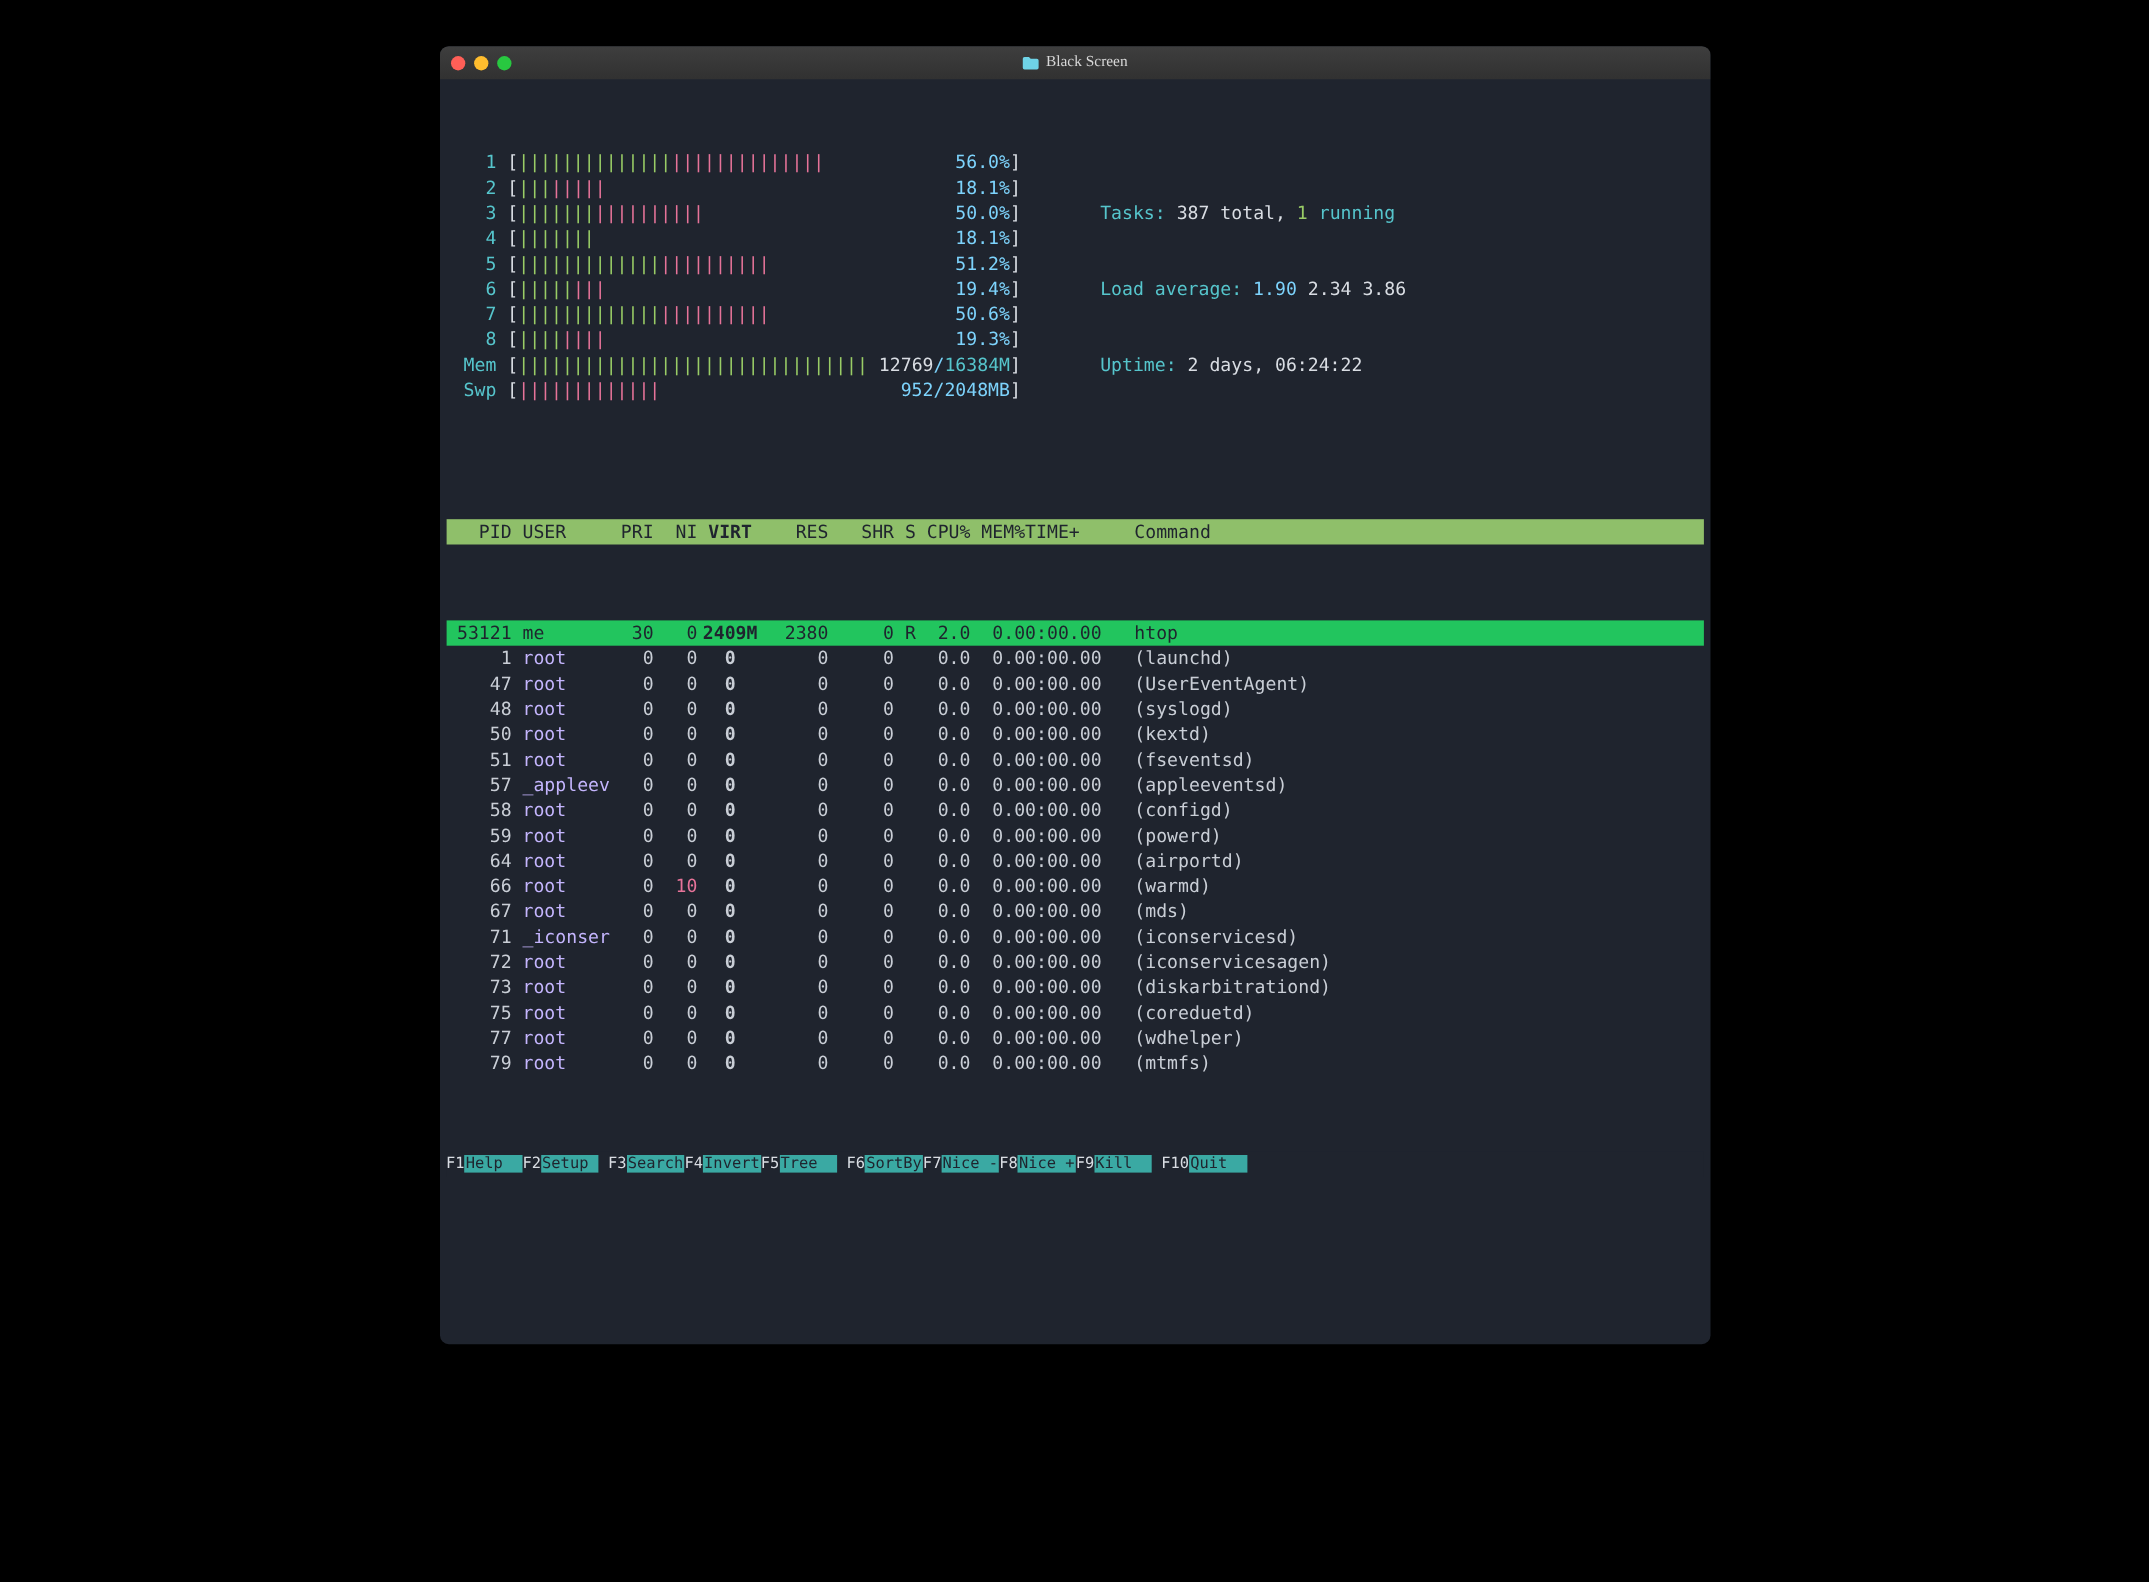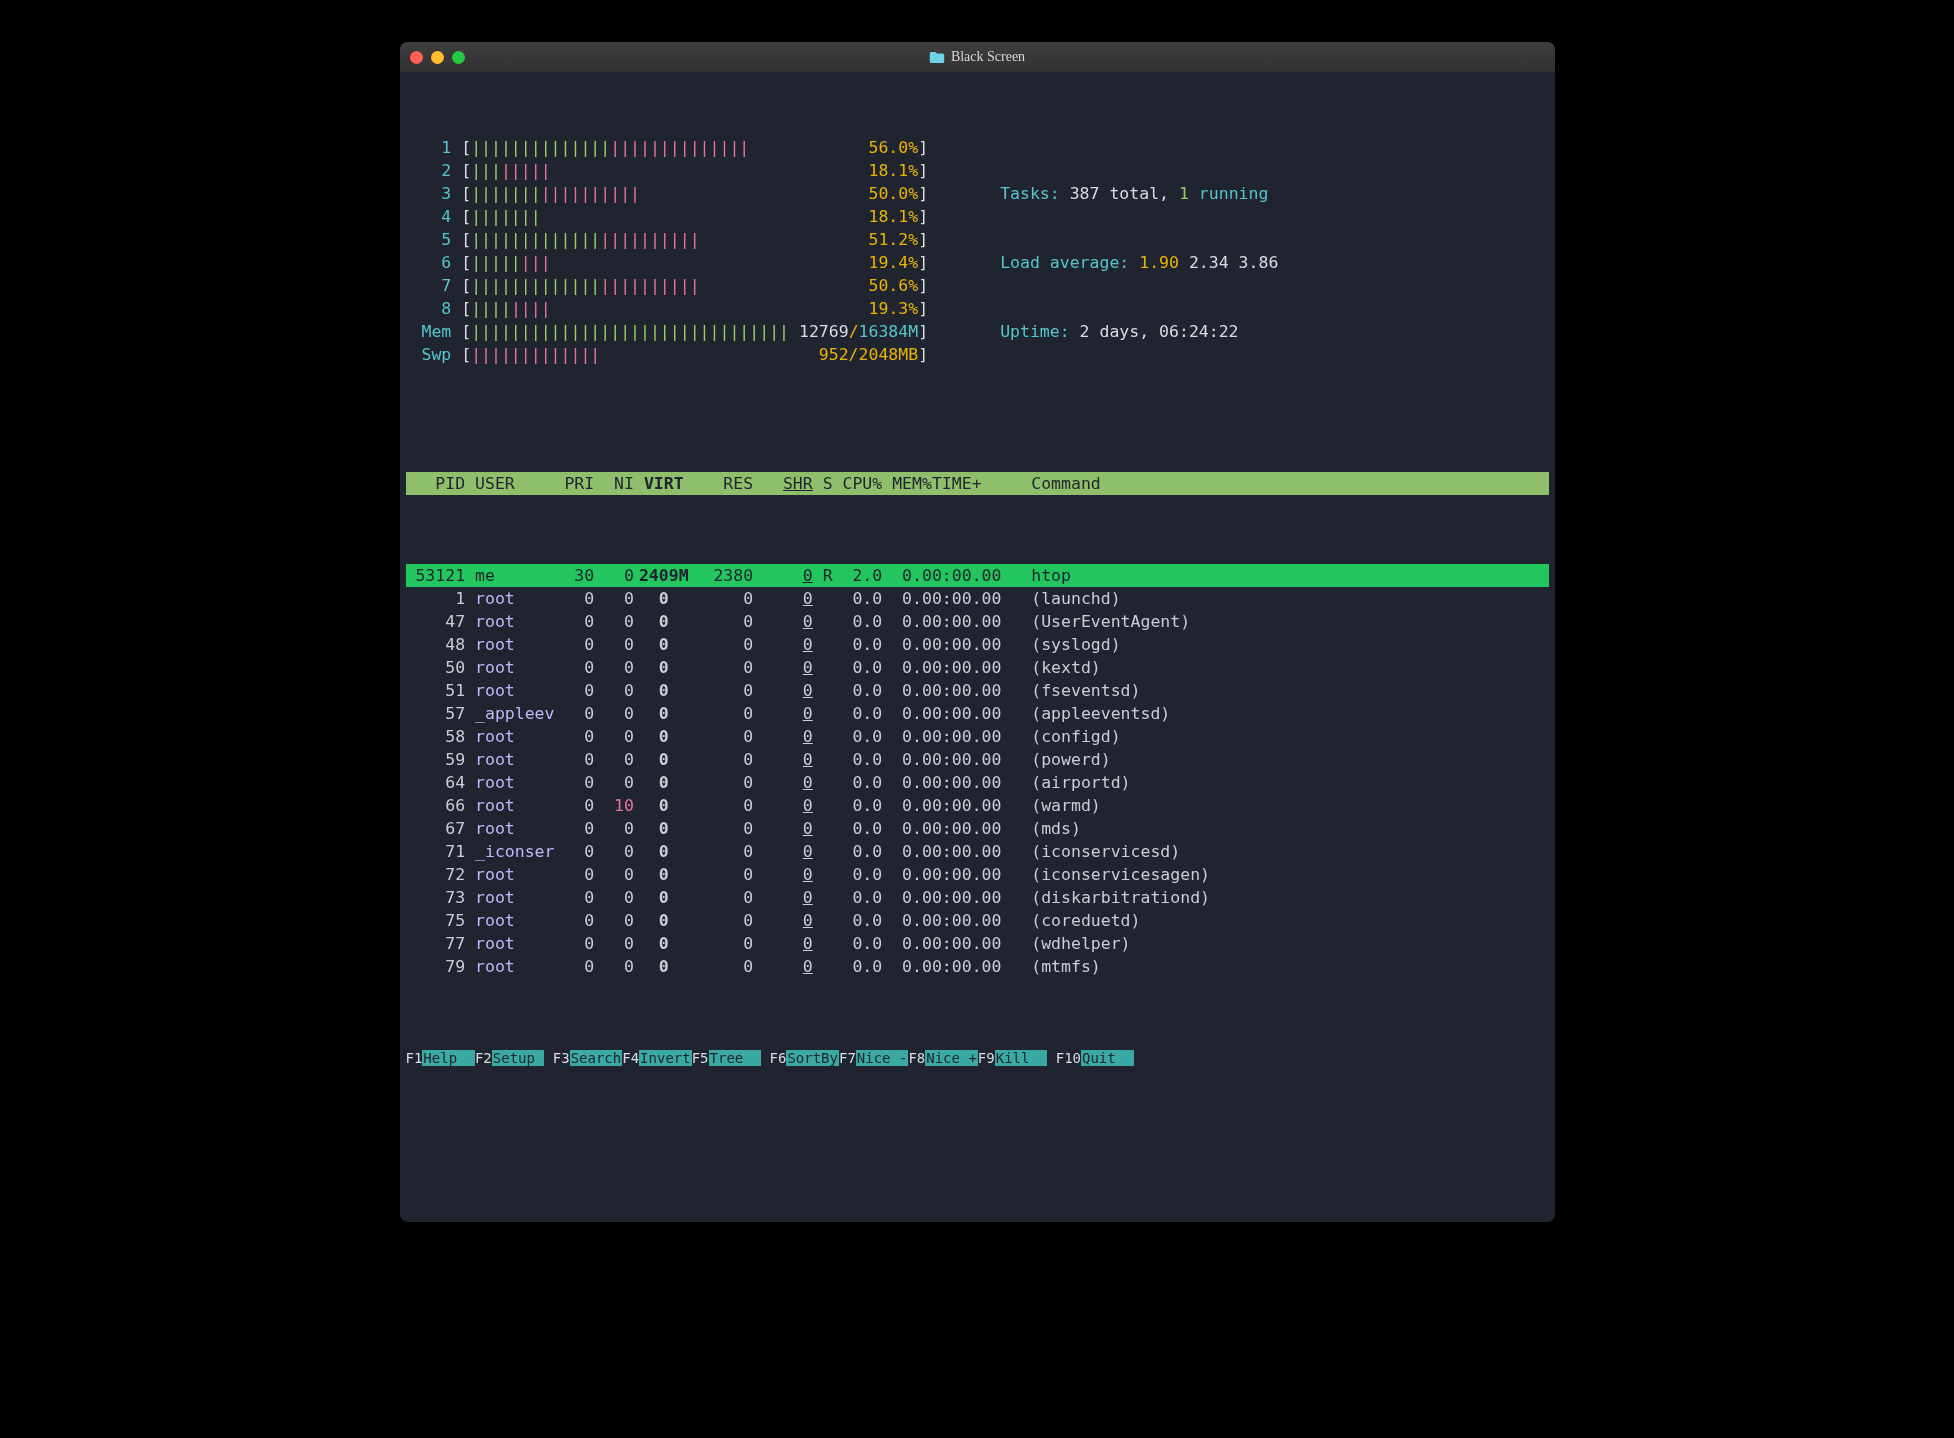--- a/index.html
+++ b/index.html
@@ -37,21 +37,21 @@
   .term {
     padding:18px 6px 0 6px;
     font-size:16.5px;
     line-height:23px;
     color:#c9ced6;
     white-space:pre;
   }
   .cyan   { color:#56c5cc; }
   .green  { color:#99cc66; }
   .red    { color:#e67399; }
-  .dim    { color:#eab308; }
+  .dim    { color:#7dd3fc; }
   .white  { color:#d9dde3; }
 
   .meters { padding-left:12px; }
   .meter-row { display:flex; }
   .meter-label { color:#56c5cc; width:3.4ch; text-align:right; }
   .meter-body  { margin-left:1ch; }
 
   .summary { padding-left:12px; }
 
   .toprow { display:flex; gap:60px; }
@@ -70,21 +70,21 @@
   .prow.sel { background:#22c55e; color:#1f242e; }
   .prow span { display:inline-block; }
   .dimuser { color:#c4b5fd; }
 
   .c-pid  { width:6ch; text-align:right; }
   .c-user { width:9ch; padding-left:1ch; text-align:left; }
   .c-pri  { width:4ch; text-align:right; }
   .c-ni   { width:4ch; text-align:right; }
   .c-virt { width:6ch; text-align:center;font-weight:bold; }
   .c-res  { width:6ch; text-align:right; }
-  .c-shr  { width:6ch; text-align:right;text-decoration:underline; }
+  .c-shr  { width:6ch; text-align:right; }
   .c-s    { width:2ch; text-align:right; }
   .c-cpu  { width:5ch; text-align:right; }
   .c-mem  { width:5ch; text-align:right; }
   .c-time { width:9ch; text-align:left; }
   .c-cmd  { padding-left:1ch; text-align:left; flex:1; }
 
   .hdr .c-cmd { flex:0 0 auto; padding-right:.5ch; }
 
   .fkeys {
     display:flex;

